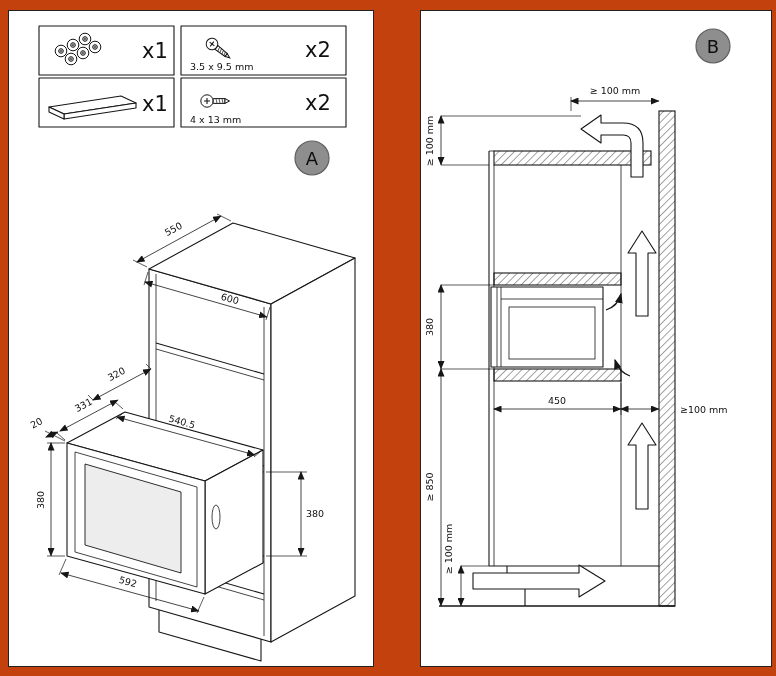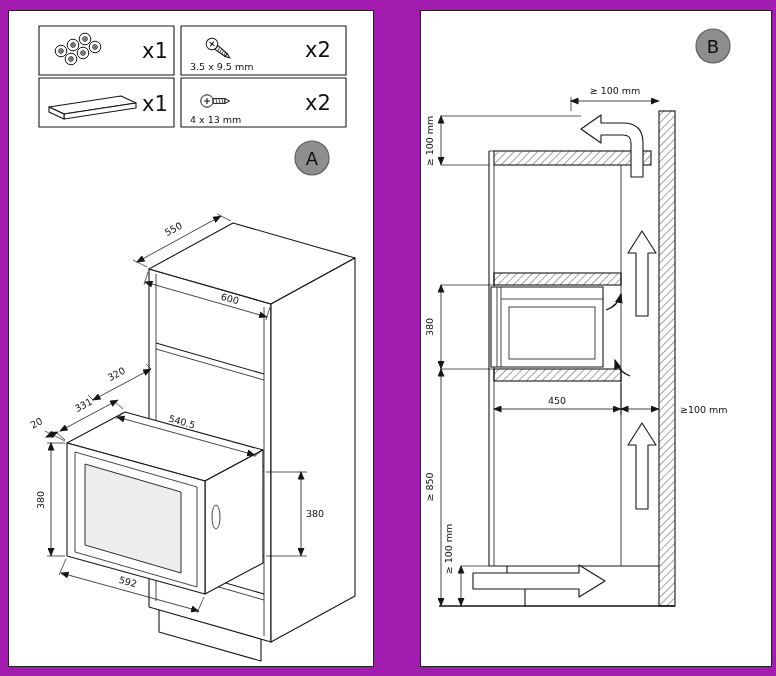--- a/index.html
+++ b/index.html
@@ -1,16 +1,16 @@
 <!DOCTYPE html>
 <html><head>
 <meta charset="utf-8">
 <style>
   html,body{margin:0;padding:0;background:#ffffff;}
-  #page{position:relative;width:776px;height:676px;background:#a21caf;overflow:hidden;
+  #page{position:relative;width:776px;height:676px;background:#c2410c;overflow:hidden;
         font-family:"DejaVu Sans",sans-serif;}
   .panel{position:absolute;background:#fff;border:1.2px solid #222;}
   #panel-a{left:8px;top:10px;width:364px;height:655px;}
   #panel-b{left:420px;top:10px;width:350px;height:655px;}
   svg{display:block;}
   .edge{stroke:#161616;stroke-width:1.1;fill:none;stroke-linejoin:round;}
   .face{stroke:#161616;stroke-width:1.1;fill:#ffffff;stroke-linejoin:round;}
   .thin{stroke:#161616;stroke-width:0.8;fill:none;}
   .dim{stroke:#161616;stroke-width:0.8;fill:none;}
   .ext{stroke:#161616;stroke-width:0.7;fill:none;}

